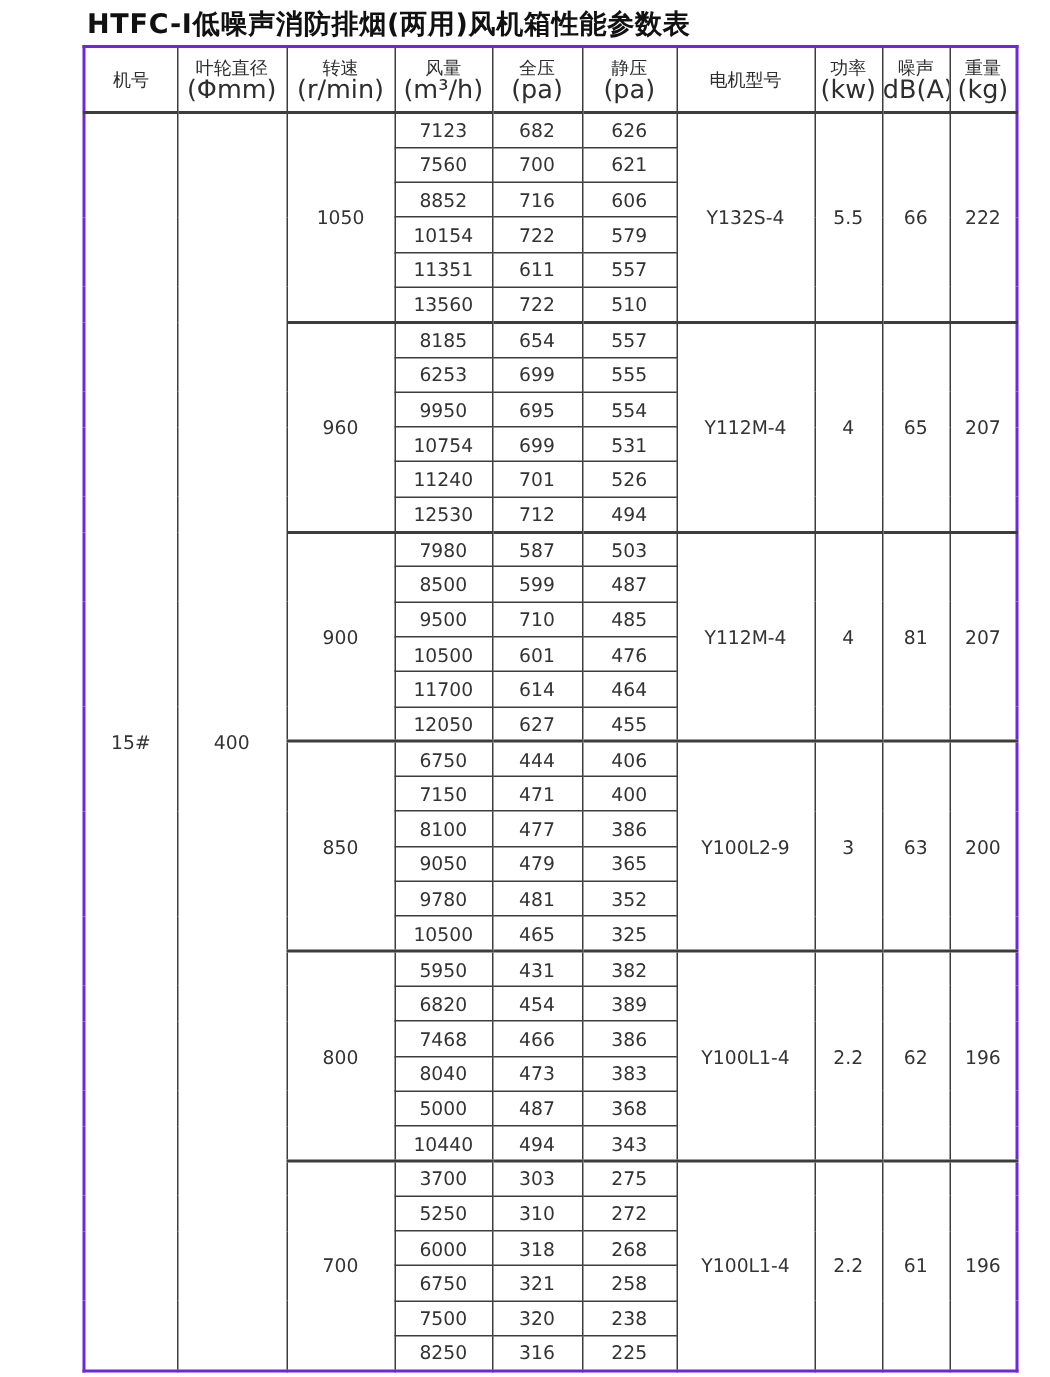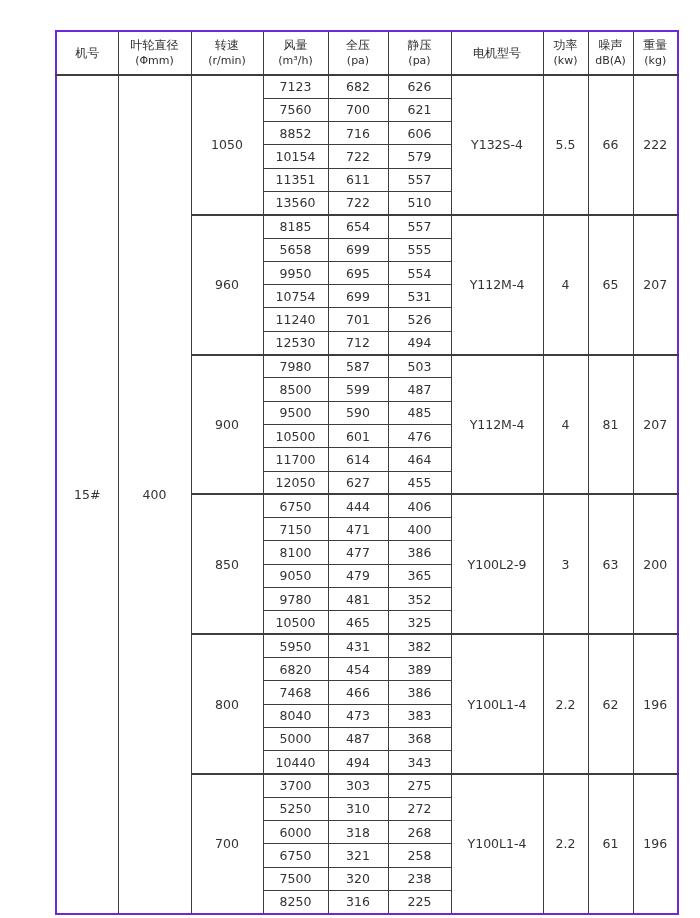--- a/index.html
+++ b/index.html
@@ -46,35 +46,36 @@
   table.spec thead tr {
     height: 44px;
   }
   table.spec thead th {
     font-weight: normal;
     font-size: 12px;
     line-height: 15px;
     border-bottom: 2px solid #3d3d3d;
   }
   table.spec thead th .h1 { display: block; }
-  table.spec thead th .h2 { display: block; font-size: 11px; }
+  table.spec thead th .h2 { display: block; font-size: 17px; }
   table.spec thead th .h2:empty { display: none; }
   table.spec tbody tr { height: 23.3px; }
   table.spec tbody td {
     font-size: 12.5px;
     color: #333333;
   }
   table.spec tbody tr.group-start td {
     border-top: 2px solid #3d3d3d;
   }
 </style>
 </head>
 <body>
 
 <div class="page">
+  <div class="title">HTFC-I低噪声消防排烟(两用)风机箱性能参数表</div>
 
   <table class="spec">
     <colgroup>
       <col style="width:62px">
         <col style="width:73px">
         <col style="width:72px">
       <col style="width:65px">
         <col style="width:60px">
         <col style="width:63px">
       <col style="width:92px">
@@ -168,21 +169,21 @@
           <td rowspan="6">960</td>
           <td>8185</td>
           <td>654</td>
           <td>557</td>
           <td rowspan="6">Y112M-4</td>
           <td rowspan="6">4</td>
           <td rowspan="6">65</td>
           <td rowspan="6">207</td>
         </tr>
         <tr>
-          <td>5658</td>
+          <td>6253</td>
           <td>699</td>
           <td>555</td>
         </tr>
         <tr>
           <td>9950</td>
           <td>695</td>
           <td>554</td>
         </tr>
         <tr>
           <td>10754</td>
@@ -209,21 +210,21 @@
           <td rowspan="6">81</td>
           <td rowspan="6">207</td>
         </tr>
         <tr>
           <td>8500</td>
           <td>599</td>
           <td>487</td>
         </tr>
         <tr>
           <td>9500</td>
-          <td>590</td>
+          <td>710</td>
           <td>485</td>
         </tr>
         <tr>
           <td>10500</td>
           <td>601</td>
           <td>476</td>
         </tr>
         <tr>
           <td>11700</td>
           <td>614</td>

